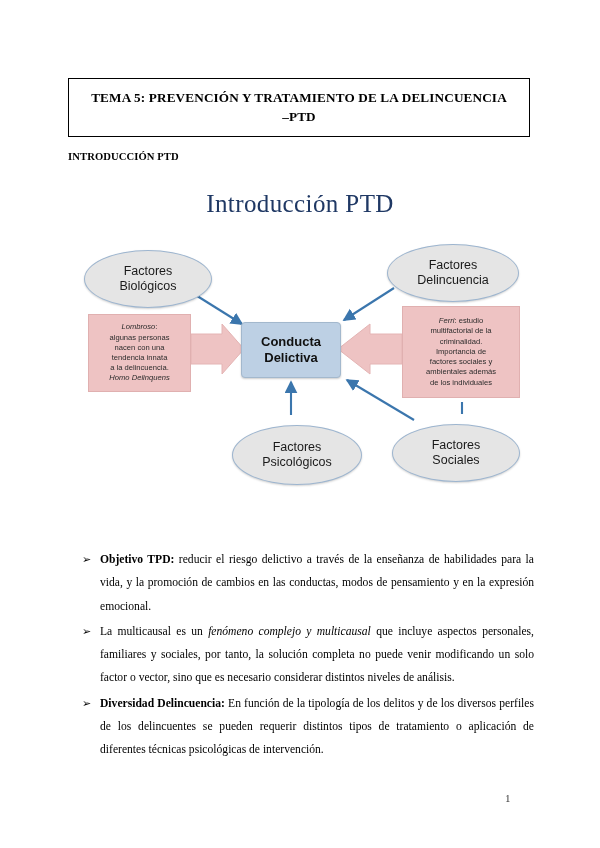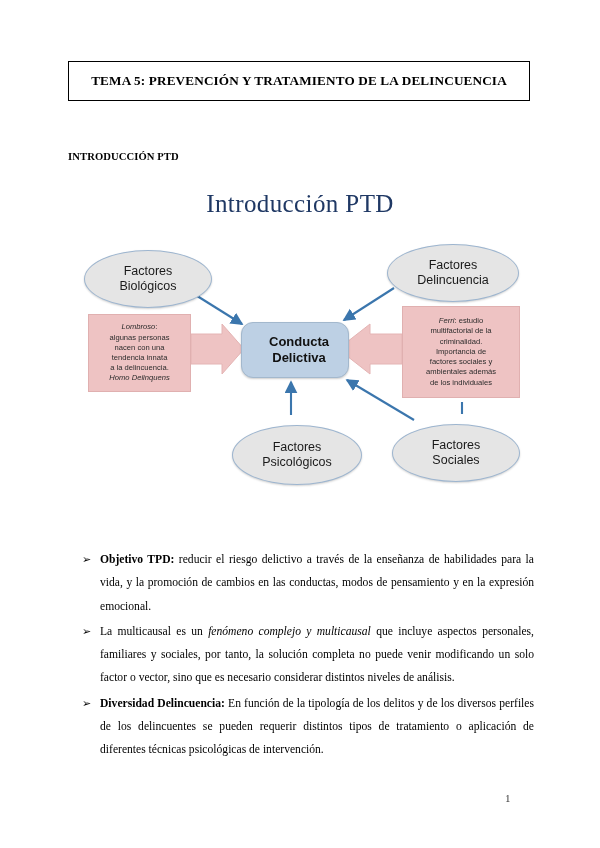--- a/index.html
+++ b/index.html
@@ -19,21 +19,21 @@
   .page {
     position: absolute;
     inset: 0;
     background: #ffffff;
   }
 
   
   .title-box {
     position: absolute;
     left: 68px;
-    top: 61px;
+    top: 78px;
     width: 462px;
     box-sizing: border-box;
     border: 1px solid #000000;
     padding: 9px 12px 10px 12px;
     text-align: center;
   }
   .title-box .line {
     font-family: "Liberation Serif", serif;
     font-weight: bold;
     font-size: 13.2px;
@@ -100,33 +100,32 @@
   #ell-soc   { left: 330px; top: 234px; width: 126px; height: 56px; }
 
   .center-box {
     position: absolute;
     left: 179px;
     top: 140px;
     width: 98px;
     height: 54px;
     background: #bdd0e4;
     border: 1px solid #a3b8cd;
-    border-radius: 12px;
+    border-radius: 4px;
     display: flex;
     align-items: center;
     justify-content: center;
     text-align: center;
     font-family: "Liberation Sans", sans-serif;
     font-weight: bold;
     font-size: 13px;
     line-height: 16px;
     color: #111111;
     box-shadow: 0 1px 2px rgba(0,0,0,0.20);
     z-index: 4;
-    padding-left: 8px;
   }
 
   .note-box {
     position: absolute;
     background: #eec3c3;
     border: 1px solid #e0b0b0;
     box-sizing: border-box;
     display: flex;
     align-items: center;
     justify-content: center;
@@ -179,20 +178,21 @@
     color: #3a3a3a;
   }
 </style>
 </head>
 <body>
 
 <div class="page">
 
   <div class="title-box">
     <div class="line">TEMA 5: PREVENCIÓN Y TRATAMIENTO DE LA DELINCUENCIA</div>
+    <div class="line">–PTD</div>
   </div>
 
   <div class="heading" id="intro-heading">INTRODUCCIÓN PTD</div>
 
   <div class="diagram">
 
     <div class="diagram-title">Introducción PTD</div>
 
     <svg class="diag-svg" width="476" height="310" viewBox="0 0 476 310">
       <defs>

